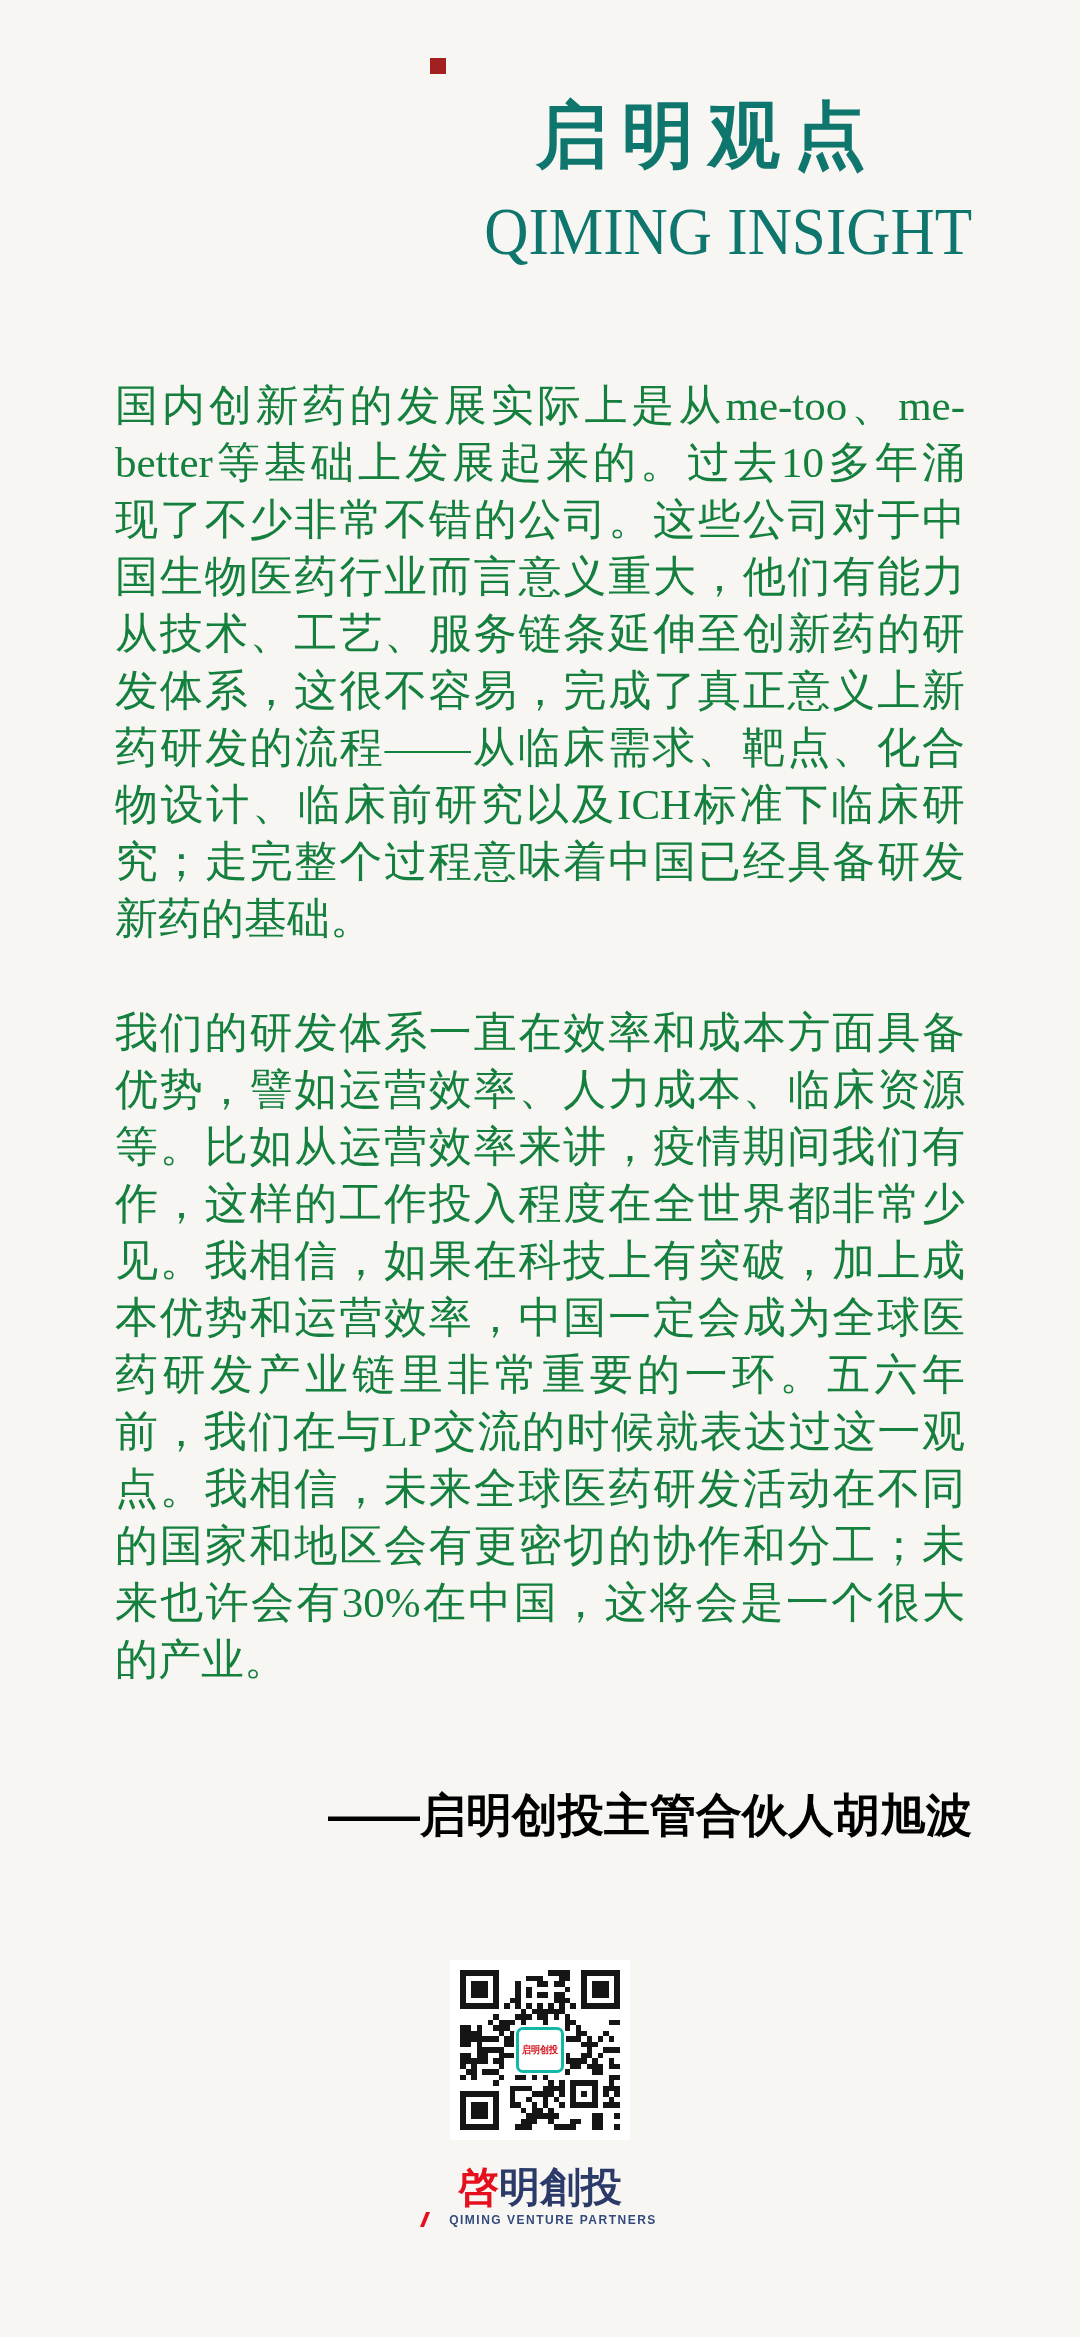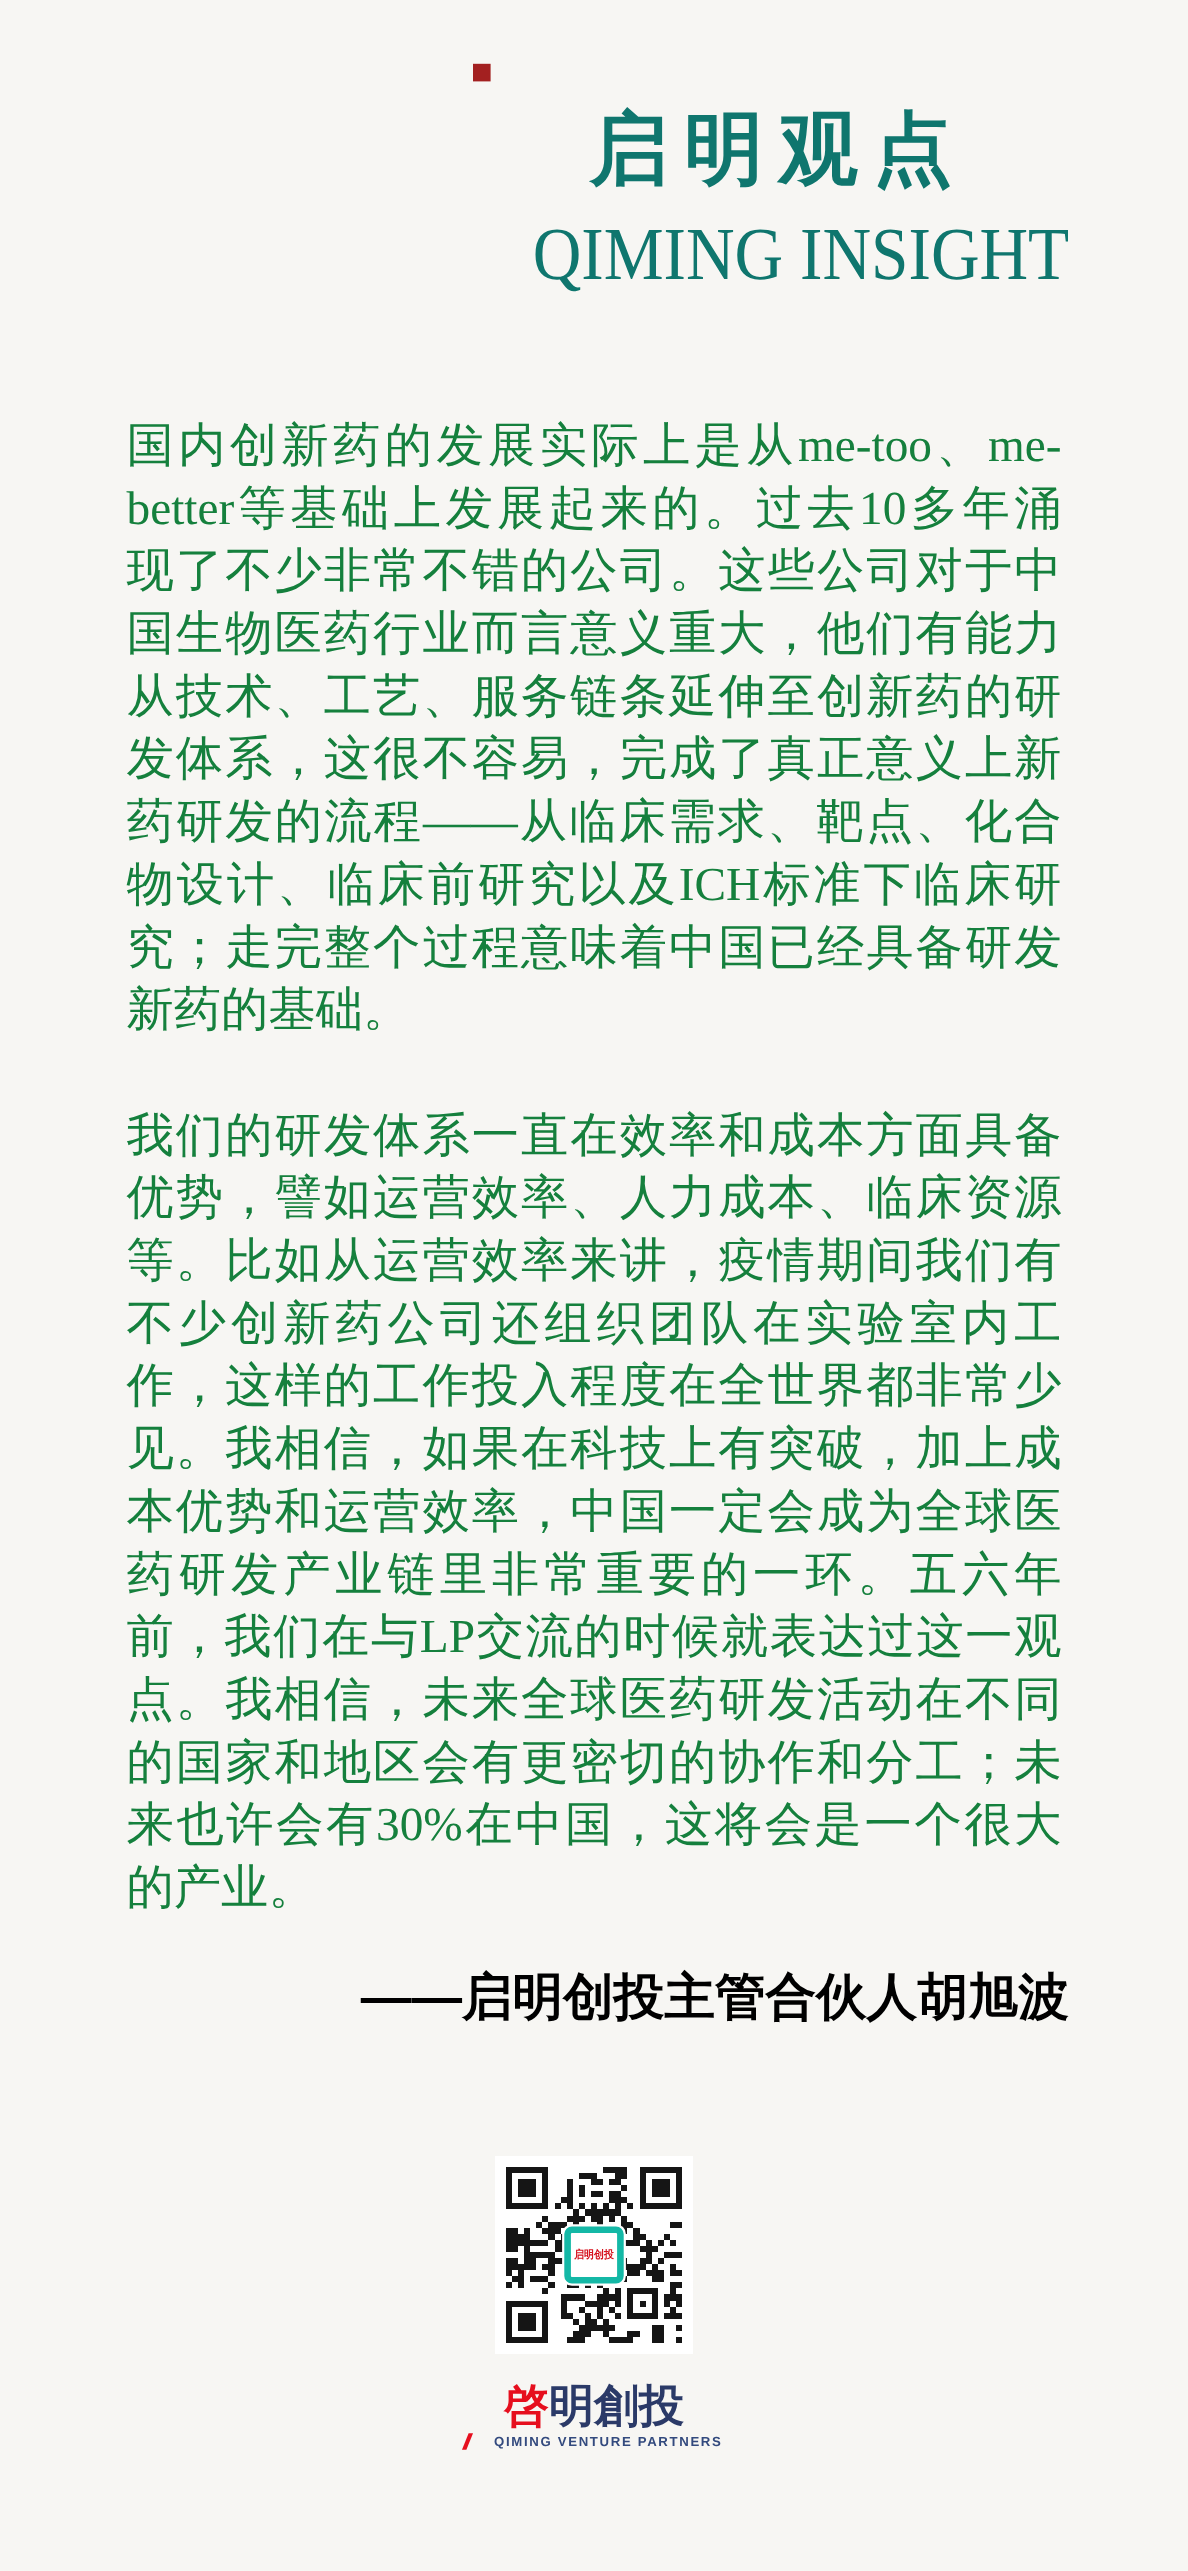--- a/index.html
+++ b/index.html
@@ -49,21 +49,21 @@
     color:#000000;white-space:nowrap;
   }
   
   .qr-panel{
     position:absolute;left:450px;top:1960px;width:180px;height:180px;
     background:#ffffff;display:flex;align-items:center;justify-content:center;
   }
   .qr-badge{
     position:absolute;left:50%;top:50%;width:42px;height:40px;
     transform:translate(-50%,-50%);
-    background:#ffffff;border:6px solid #14b8a6;border-radius:7px;
+    background:#ffffff;border:3px solid #14b8a6;border-radius:7px;
     display:flex;align-items:center;justify-content:center;
     box-shadow:0 0 0 2px #ffffff;
   }
   .qr-badge span{
     font-family:"Liberation Sans","DejaVu Sans",sans-serif;
     font-size:10px;font-weight:bold;color:#d5121e;white-space:nowrap;
     transform:scaleX(0.9);
   }
   
   .logo{
@@ -103,21 +103,20 @@
       <div class="tline">发体系，这很不容易，完成了真正意义上新</div>
       <div class="tline">药研发的流程——从临床需求、靶点、化合</div>
       <div class="tline">物设计、临床前研究以及ICH标准下临床研</div>
       <div class="tline">究；走完整个过程意味着中国已经具备研发</div>
       <div class="tline last">新药的基础。</div>
     </div>
   <div class="para para2">
       <div class="tline">我们的研发体系一直在效率和成本方面具备</div>
       <div class="tline">优势，譬如运营效率、人力成本、临床资源</div>
       <div class="tline">等。比如从运营效率来讲，疫情期间我们有</div>
-      <div class="tline">不少创新药公司还组织团队在实验室内工</div>
       <div class="tline">作，这样的工作投入程度在全世界都非常少</div>
       <div class="tline">见。我相信，如果在科技上有突破，加上成</div>
       <div class="tline">本优势和运营效率，中国一定会成为全球医</div>
       <div class="tline">药研发产业链里非常重要的一环。五六年</div>
       <div class="tline">前，我们在与LP交流的时候就表达过这一观</div>
       <div class="tline">点。我相信，未来全球医药研发活动在不同</div>
       <div class="tline">的国家和地区会有更密切的协作和分工；未</div>
       <div class="tline">来也许会有30%在中国，这将会是一个很大</div>
       <div class="tline last">的产业。</div>
     </div>

